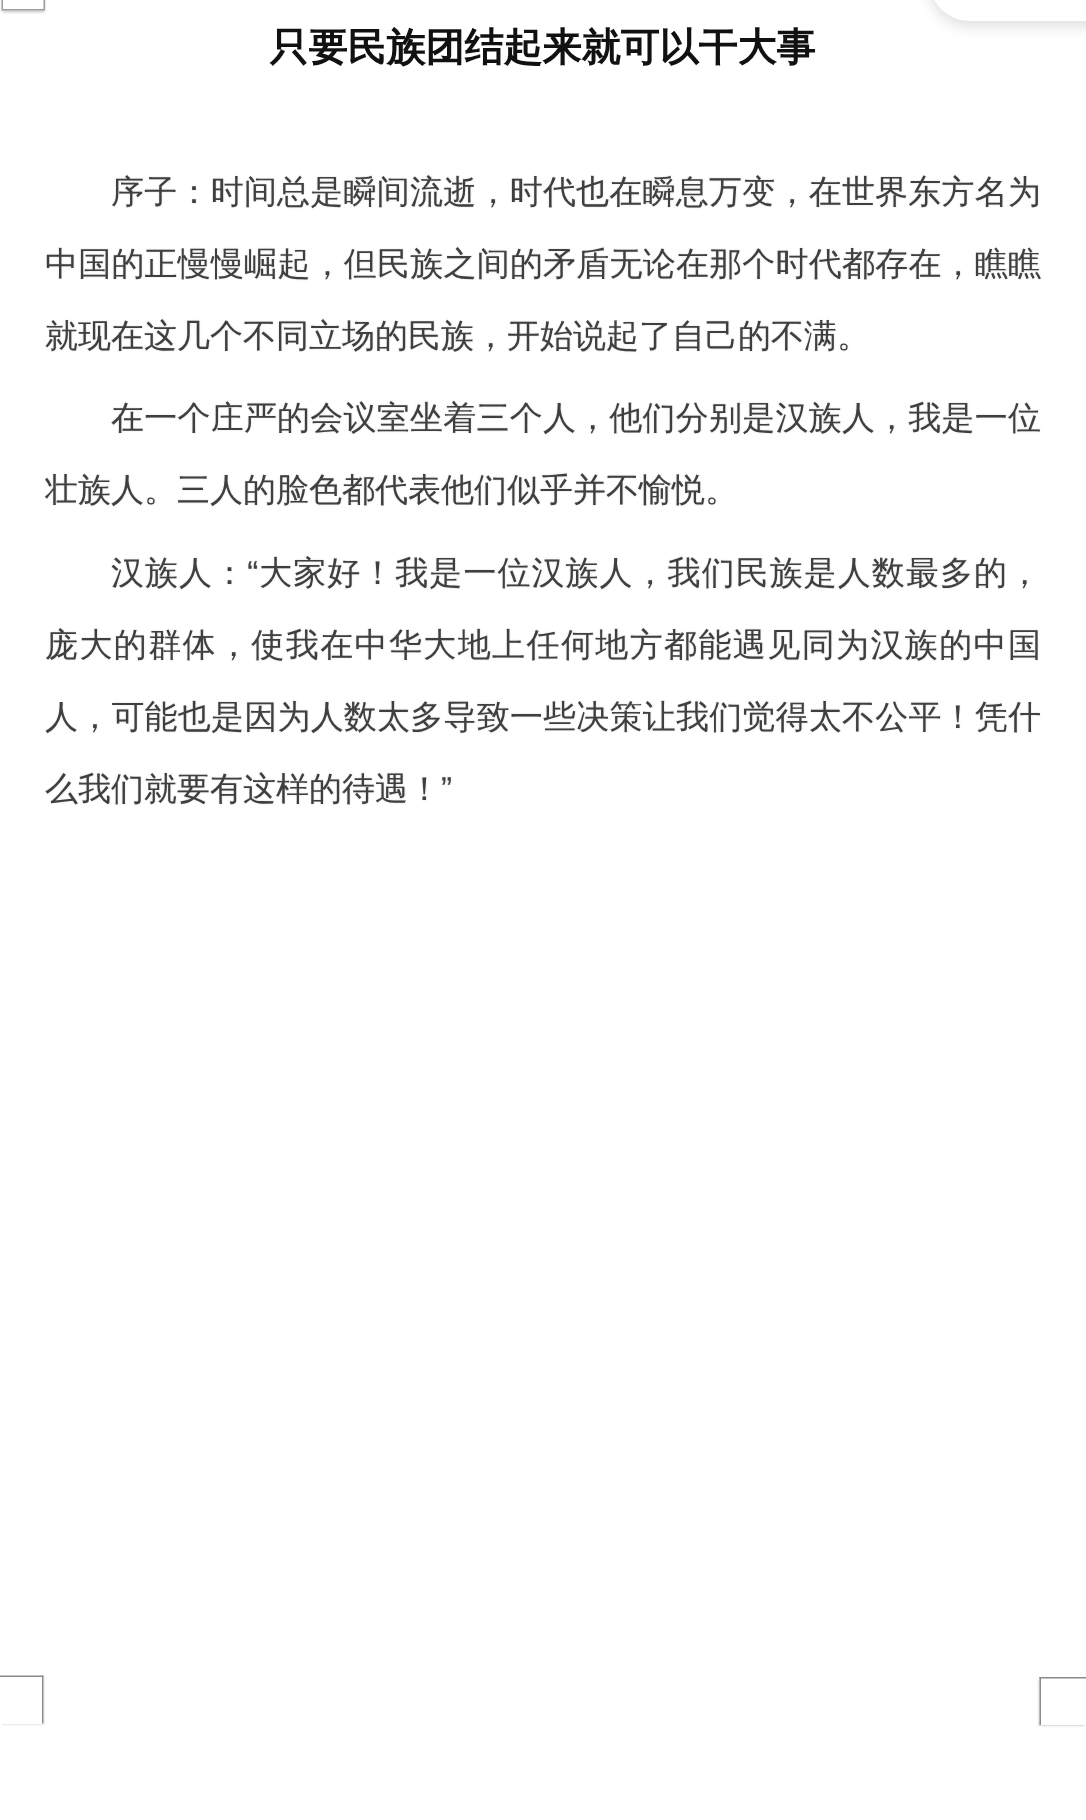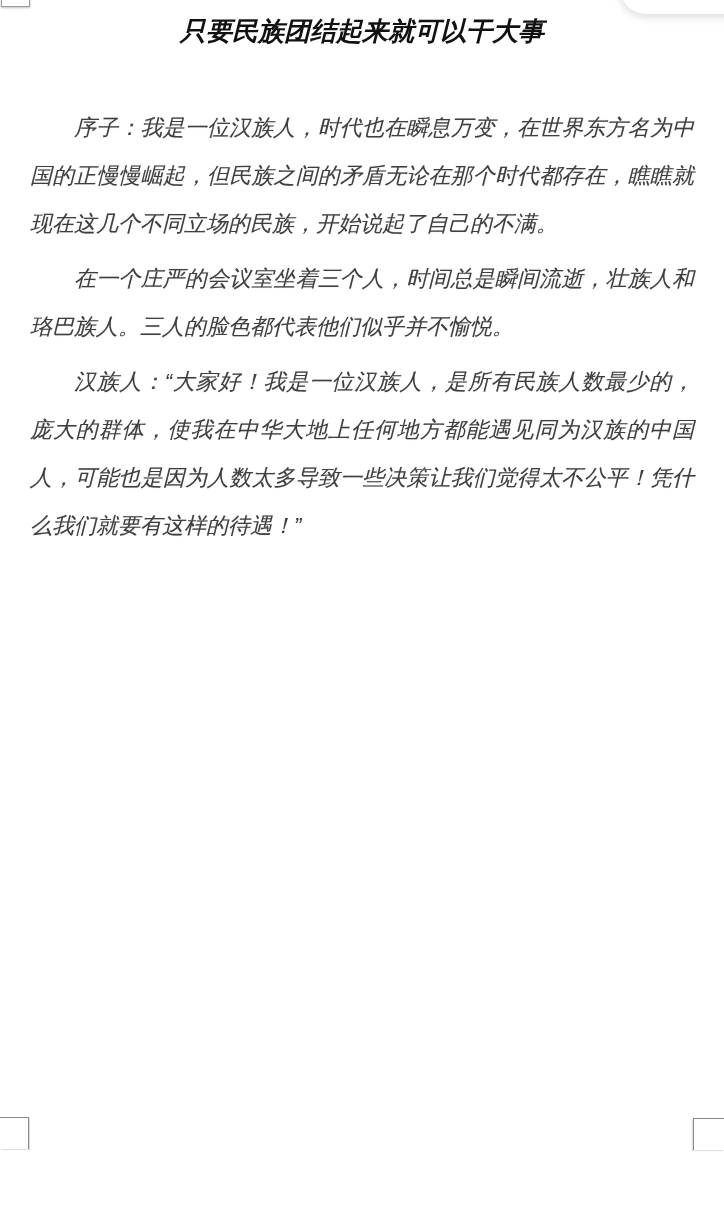--- a/index.html
+++ b/index.html
@@ -4,21 +4,21 @@
 <style>
   html, body { margin: 0; padding: 0; background: #ffffff; }
   .screen {
     position: relative;
     width: 724px;
     height: 1213px;
     background: #ffffff;
     overflow: hidden;
     font-family: "Liberation Sans", sans-serif;
   }
-  .page-inner { padding: 13px 30px 0 30px; font-style: italic; }
+  .page-inner { padding: 13px 30px 0 30px; }
 
   .doc-title {
     margin: 0;
     font-size: 26px;
     line-height: 36px;
     font-weight: bold;
     text-align: center;
     color: #111111;
   }
 
@@ -88,22 +88,22 @@
 
 <div class="screen">
 
   <div class="corner-box"></div>
   <div class="floating-corner"></div>
 
   <div class="page-inner">
     <h1 class="doc-title">只要民族团结起来就可以干大事</h1>
 
     <div class="doc-body">
-      <p>序子：我是一位汉族人，时代也在瞬息万变，在世界东方名为中国的正慢慢崛起，但民族之间的矛盾无论在那个时代都存在，瞧瞧就现在这几个不同立场的民族，开始说起了自己的不满。</p>
-      <p>在一个庄严的会议室坐着三个人，时间总是瞬间流逝，壮族人和珞巴族人。三人的脸色都代表他们似乎并不愉悦。</p>
-      <p>汉族人：“大家好！我是一位汉族人，是所有民族人数最少的，庞大的群体，使我在中华大地上任何地方都能遇见同为汉族的中国人，可能也是因为人数太多导致一些决策让我们觉得太不公平！凭什么我们就要有这样的待遇！”</p>
+      <p>序子：时间总是瞬间流逝，时代也在瞬息万变，在世界东方名为中国的正慢慢崛起，但民族之间的矛盾无论在那个时代都存在，瞧瞧就现在这几个不同立场的民族，开始说起了自己的不满。</p>
+      <p>在一个庄严的会议室坐着三个人，他们分别是汉族人，我是一位壮族人。三人的脸色都代表他们似乎并不愉悦。</p>
+      <p>汉族人：“大家好！我是一位汉族人，我们民族是人数最多的，庞大的群体，使我在中华大地上任何地方都能遇见同为汉族的中国人，可能也是因为人数太多导致一些决策让我们觉得太不公平！凭什么我们就要有这样的待遇！”</p>
     </div>
   </div>
 
   <div class="mark mark-left"></div>
   <div class="mark mark-right"></div>
 
 </div>
 
 </body></html>

